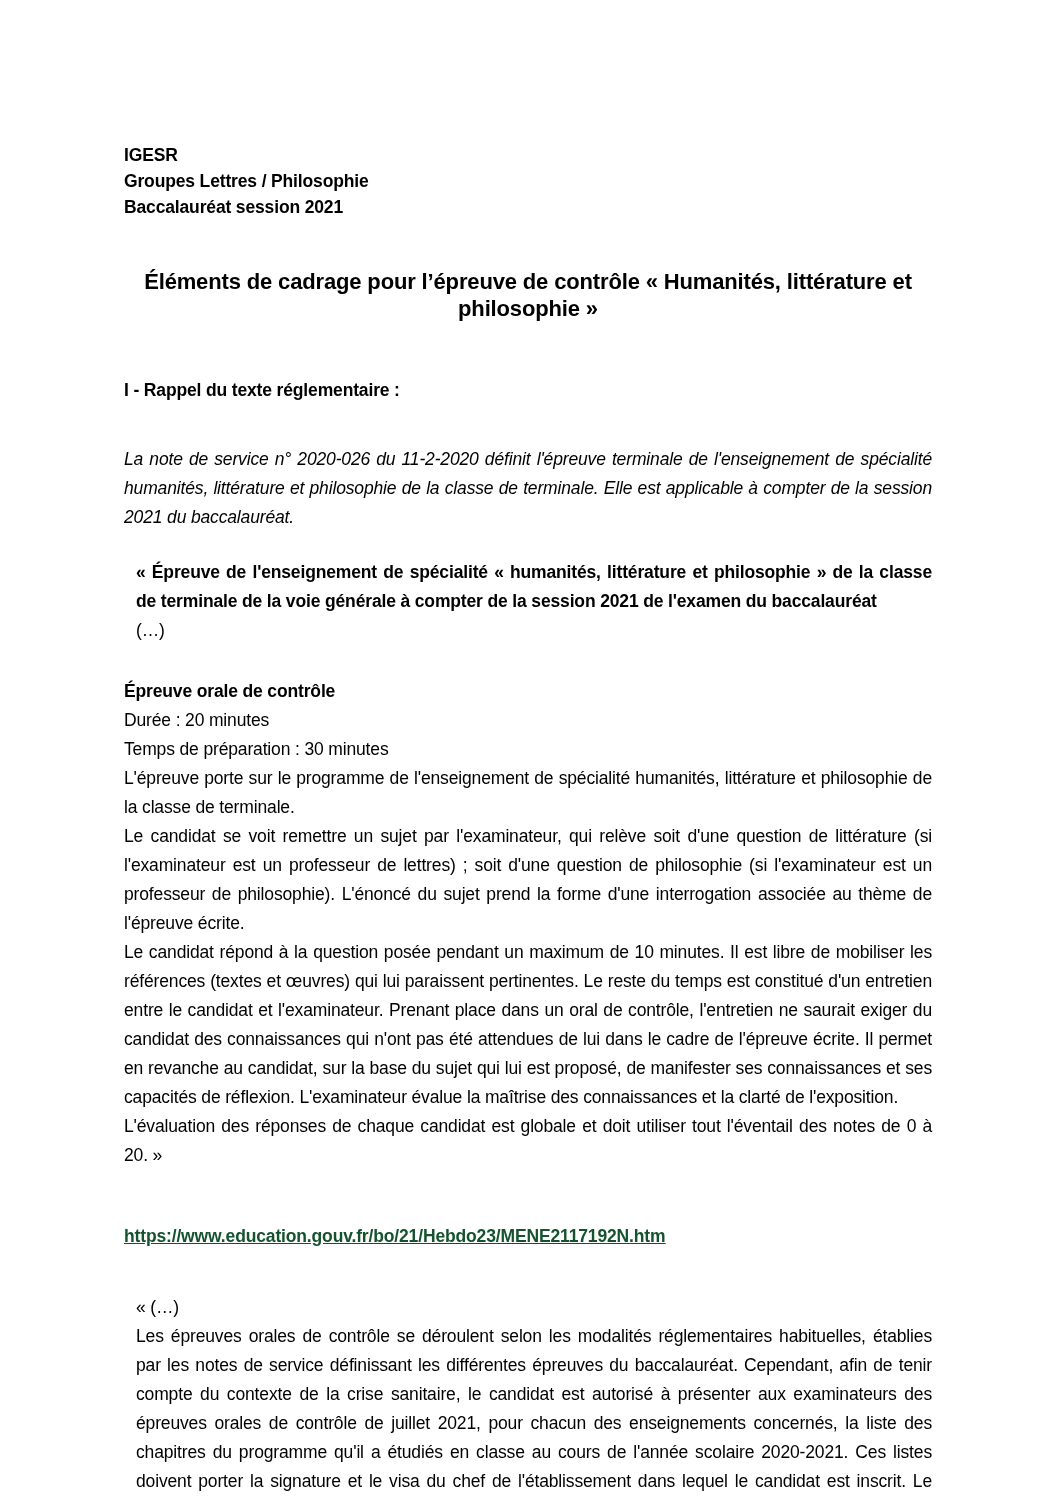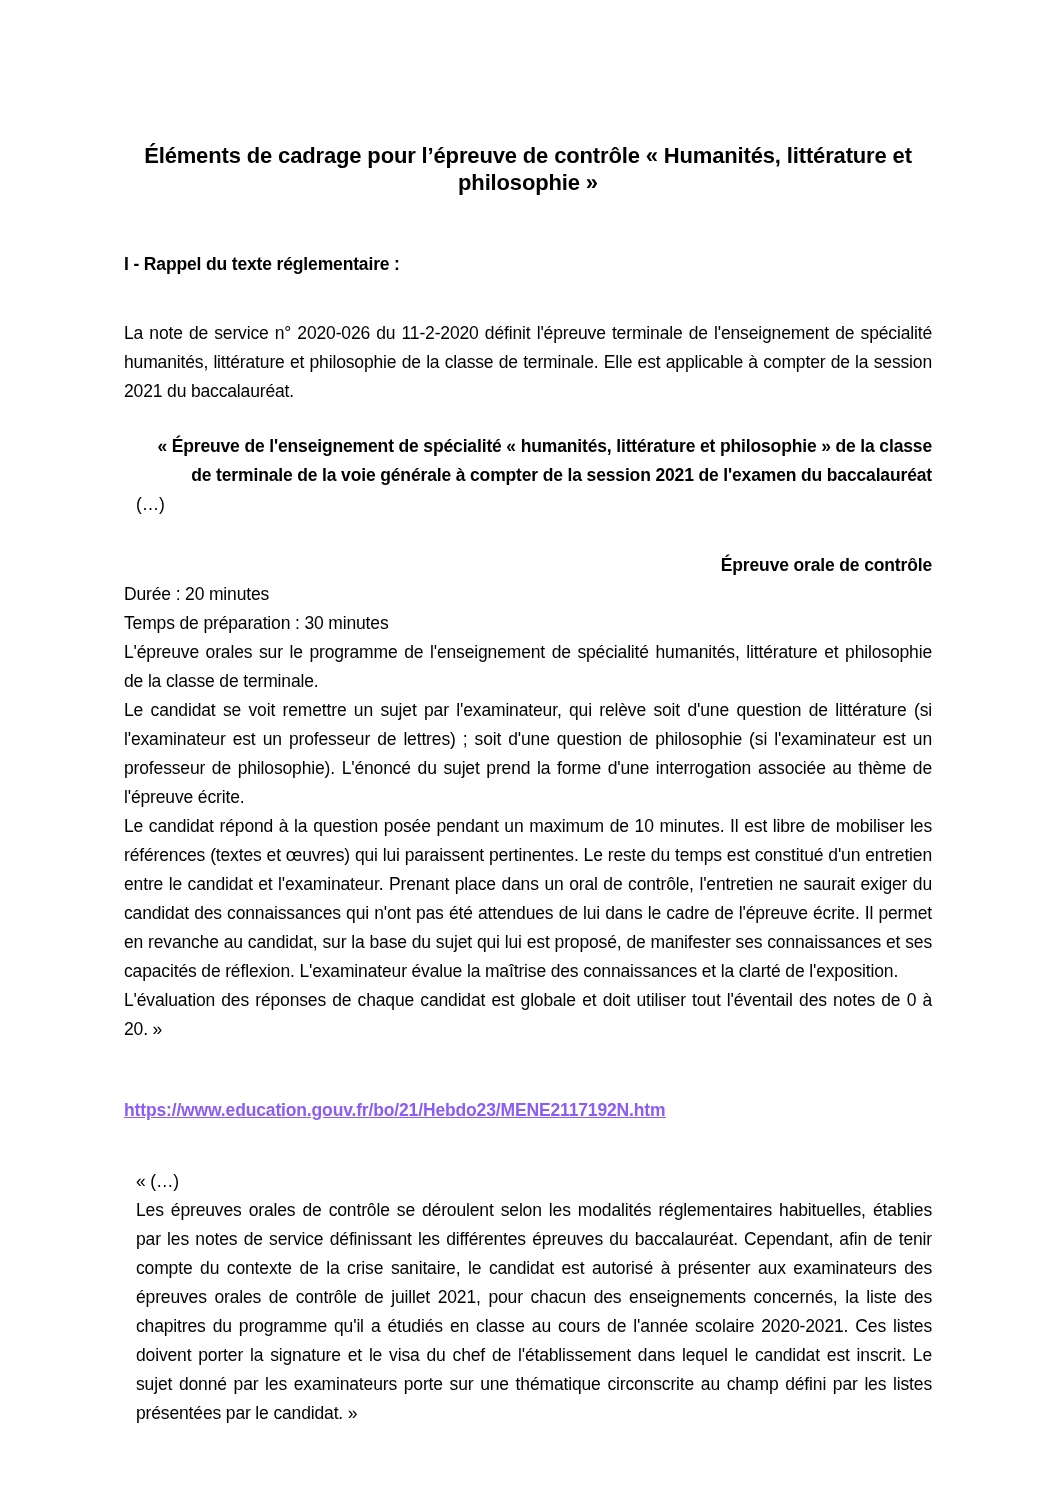--- a/index.html
+++ b/index.html
@@ -43,58 +43,62 @@
   }
   .body-p {
     margin: 0;
     text-align: justify;
   }
   .no-just {
     text-align: left;
   }
   .bold {
     font-weight: bold;
-    text-align: right;
   }
-  .gap-sm { margin-bottom: 26px; }
+  .gap-sm { margin-bottom: 26px; font-style: italic; }
   .gap-md { margin-bottom: 32px; margin-left: 12px; }
   .gap-lg { margin-bottom: 52px; }
   .gap-xl { margin-bottom: 42px; }
   .doc-link {
     font-weight: bold;
     text-decoration: underline;
   }
   .doc-link a {
-    color: #8b5cf6;
+    color: #14532d;
     text-decoration: underline;
   }
 </style>
 </head>
 <body>
 
 <div class="page">
 
+  <div class="hdr">
+    <p>IGESR</p>
+    <p>Groupes Lettres / Philosophie</p>
+    <p>Baccalauréat session 2021</p>
+  </div>
 
   <h1 class="doc-title">Éléments de cadrage pour l’épreuve de contrôle « Humanités, littérature et philosophie »</h1>
 
   <section>
     <h2 class="sec-heading">I - Rappel du texte réglementaire :</h2>
 
     <p class="body-p gap-sm">La note de service n° 2020-026 du 11-2-2020 définit l'épreuve terminale de l'enseignement de spécialité humanités, littérature et philosophie de la classe de terminale. Elle est applicable à compter de la session 2021 du baccalauréat.</p>
 
     <div class="gap-md">
       <p class="body-p bold">« Épreuve de l'enseignement de spécialité « humanités, littérature et philosophie » de la classe de terminale de la voie générale à compter de la session 2021 de l'examen du baccalauréat</p>
       <p class="body-p no-just">(…)</p>
     </div>
 
     <div class="gap-lg">
       <p class="body-p no-just bold">Épreuve orale de contrôle</p>
       <p class="body-p no-just">Durée : 20 minutes</p>
       <p class="body-p no-just">Temps de préparation : 30 minutes</p>
-      <p class="body-p">L'épreuve orales sur le programme de l'enseignement de spécialité humanités, littérature et philosophie de la classe de terminale.</p>
+      <p class="body-p">L'épreuve porte sur le programme de l'enseignement de spécialité humanités, littérature et philosophie de la classe de terminale.</p>
       <p class="body-p">Le candidat se voit remettre un sujet par l'examinateur, qui relève soit d'une question de littérature (si l'examinateur est un professeur de lettres) ; soit d'une question de philosophie (si l'examinateur est un professeur de philosophie). L'énoncé du sujet prend la forme d'une interrogation associée au thème de l'épreuve écrite.</p>
       <p class="body-p">Le candidat répond à la question posée pendant un maximum de 10 minutes. Il est libre de mobiliser les références (textes et œuvres) qui lui paraissent pertinentes. Le reste du temps est constitué d'un entretien entre le candidat et l'examinateur. Prenant place dans un oral de contrôle, l'entretien ne saurait exiger du candidat des connaissances qui n'ont pas été attendues de lui dans le cadre de l'épreuve écrite. Il permet en revanche au candidat, sur la base du sujet qui lui est proposé, de manifester ses connaissances et ses capacités de réflexion. L'examinateur évalue la maîtrise des connaissances et la clarté de l'exposition.</p>
       <p class="body-p">L'évaluation des réponses de chaque candidat est globale et doit utiliser tout l'éventail des notes de 0 à 20. »</p>
     </div>
   </section>
 
   <section>
 
 
     <p class="body-p no-just doc-link gap-xl"><a href="#">https://www.education.gouv.fr/bo/21/Hebdo23/MENE2117192N.htm</a></p>

